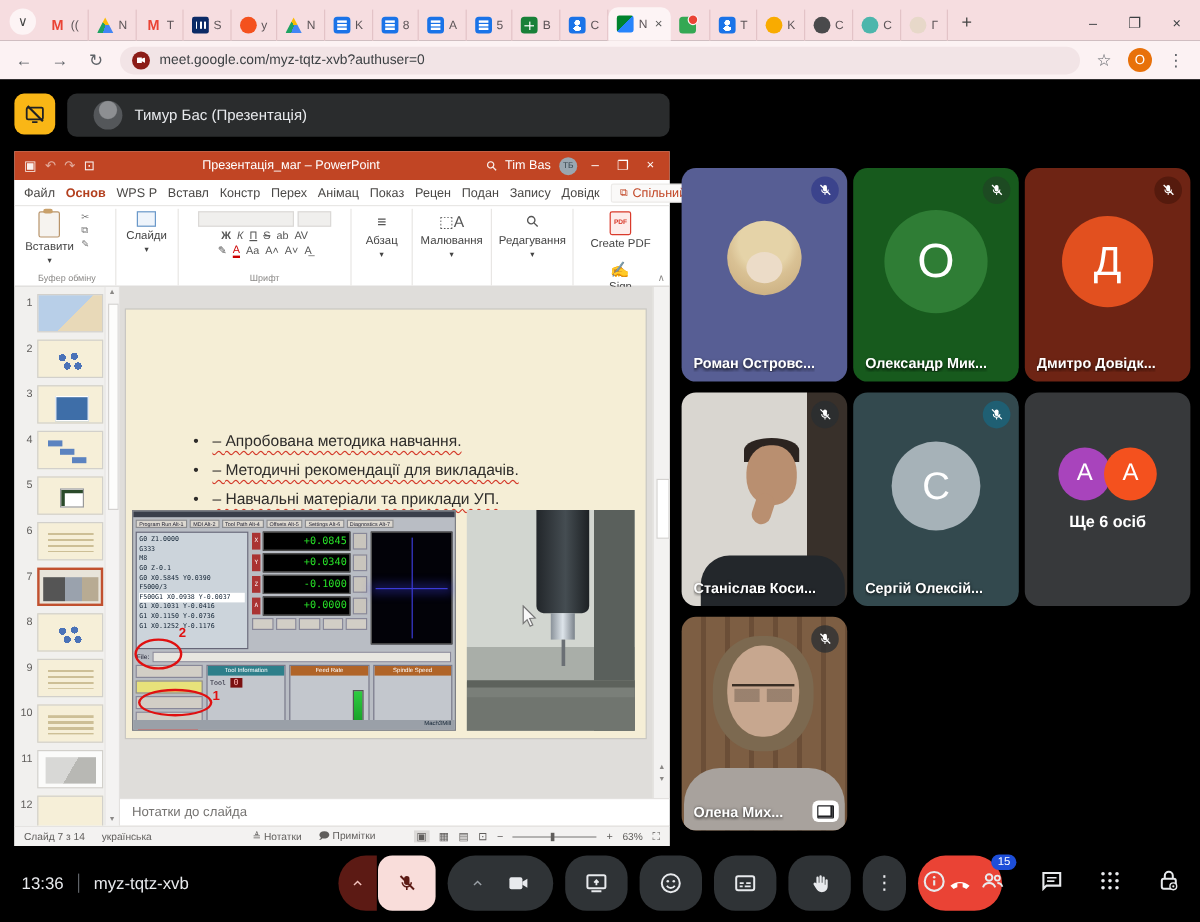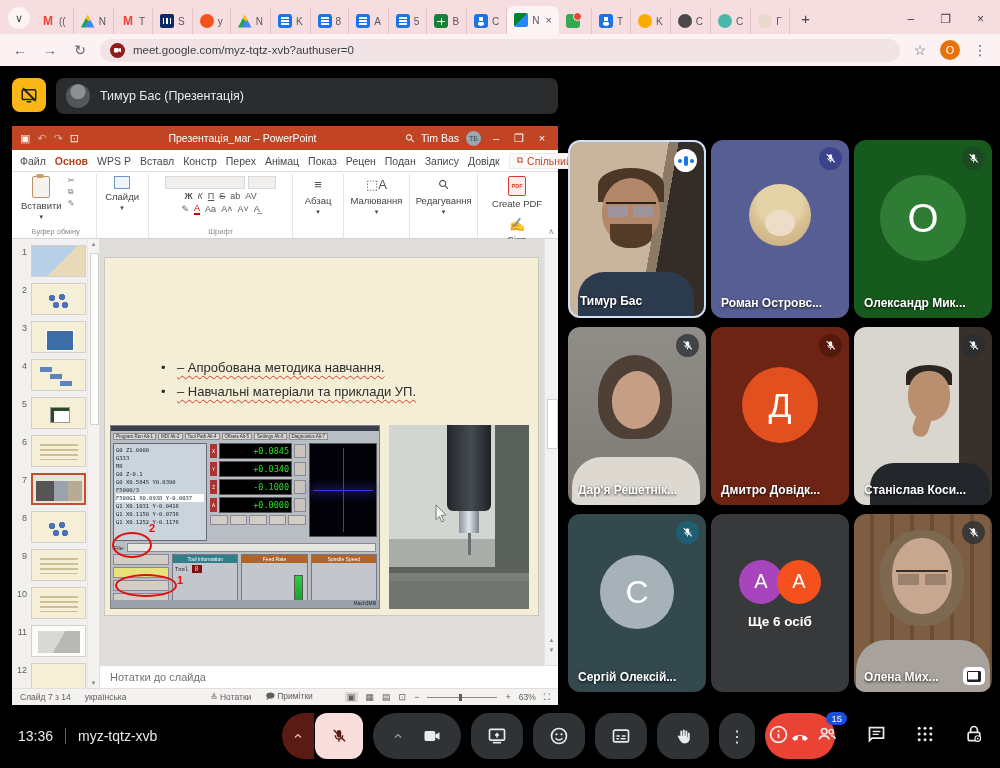--- a/index.html
+++ b/index.html
@@ -45,21 +45,21 @@
   .navic{font-size:14px;color:#5f6368;width:20px;text-align:center;}
   .urlpill{flex:1;height:23px;border-radius:12px;background:#f2e4e6;display:flex;align-items:center;padding:0 10px;gap:8px;min-width:0;}
   .meet-fav{width:15px;height:15px;border-radius:50%;background:#8c1d18;display:flex;align-items:center;justify-content:center;flex:none;}
   .meet-fav::after{content:"";width:7px;height:5px;background:#fff;border-radius:1px;clip-path:polygon(0 0,60% 0,60% 30%,100% 0,100% 100%,60% 70%,60% 100%,0 100%);}
   .urltext{font-size:11.5px;color:#3c4043;white-space:nowrap;overflow:hidden;}
   .profile-avatar{width:20px;height:20px;border-radius:50%;background:#e8710a;color:#fff;font-size:11px;display:flex;align-items:center;justify-content:center;flex:none;}
 
   
   #meetheader{position:absolute;left:12px;top:78px;width:546px;height:36px;display:flex;gap:10px;}
   .stop-present-btn{width:34px;height:34px;border-radius:8px;background:#f9b616;display:flex;align-items:center;justify-content:center;flex:none;}
-  .presenter-pill{flex:1;background:#2a2c2d;border-radius:8px;display:flex;align-items:center;gap:10px;padding:0 10px;}
+  .presenter-pill{flex:1;background:#2a2c2d;border-radius:8px;display:flex;align-items:center;gap:10px;padding:0 22px;}
   .presenter-avatar{width:24px;height:24px;border-radius:50%;background:radial-gradient(circle at 50% 32%,#8d8f92 0 7px,#54575a 8px);flex:none;}
   .presenter-name{color:#e8eaed;font-size:12.5px;}
 
   
   #pptwin{position:absolute;left:12px;top:126px;width:546px;height:579px;background:#fff;display:flex;flex-direction:column;}
   .ppt-titlebar{height:24px;background:#c14524;display:flex;align-items:center;color:#fff;font-size:10.5px;padding:0 8px;gap:7px;flex:none;}
   .qico{font-size:11px;opacity:.92;}
   .qico.dim{opacity:.55;}
   .ppt-title{flex:1;text-align:center;white-space:nowrap;overflow:hidden;font-size:10.5px;}
   .ppt-acct-avatar{width:15px;height:15px;border-radius:50%;background:#9aa7b0;color:#37474f;font-size:7px;display:flex;align-items:center;justify-content:center;}
@@ -543,20 +543,21 @@
           <span class="sthumb"></span>
           <span class="sarrow" style="bottom:2px">▼</span>
         </div>
       </div>
 
       <div class="editor-col">
         <div class="editor">
           <div class="slide">
             <div class="bullets">
               <div class="bullet"><span>– Апробована методика навчання.</span></div>
+              <div class="bullet"><span>– Методичні рекомендації для викладачів.</span></div>
               <div class="bullet"><span>– Навчальні матеріали та приклади УП.</span></div>
             </div>
 
             <div class="mach3">
               <div class="m-menu"></div>
               <div class="m-tabs">
                 <span class="m-tab">Program Run Alt-1</span>
                 <span class="m-tab">MDI Alt-2</span>
                 <span class="m-tab">Tool Path Alt-4</span>
                 <span class="m-tab">Offsets Alt-5</span>
@@ -686,33 +687,20 @@
             <span class="zoomknob"></span>
           </span>
         <span class="viewic">+</span>
         <span>63%</span>
         <span class="viewic">⛶</span>
       </span>
     </div>
   </div>
 
   <div id="grid">
-    <div class="tile t0">
-      <div class="hair"></div>
-        <div class="head"></div>
-        <div class="glasses"></div>
-        <div class="beard"></div>
-        <div class="body"></div>
-      <div class="audio-badge">
-          <i></i>
-          <i></i>
-          <i></i>
-        </div>
-      <span class="tile-name">Тимур Бас</span>
-    </div>
     <div class="tile t1">
       <div class="avatar"></div>
       <div class="mic-badge" style="background:#3b438c">
           <svg width="13" height="13" viewBox="0 0 24 24">
             <path d="M12 14a3 3 0 0 0 3-3V7a3 3 0 0 0-6 0v4a3 3 0 0 0 3 3z" fill="#fff"></path>
             <path d="M17 11a5 5 0 0 1-10 0" stroke="#fff" stroke-width="1.6" fill="none"></path>
             <path d="M12 16v3.5" stroke="#fff" stroke-width="1.6"></path>
             <path d="M5 4l15 15" stroke="#fff" stroke-width="2"></path>
           </svg>
         </div>
@@ -722,34 +710,20 @@
       <div class="init-circle">О</div>
       <div class="mic-badge" style="background:#1d4a22">
           <svg width="13" height="13" viewBox="0 0 24 24">
             <path d="M12 14a3 3 0 0 0 3-3V7a3 3 0 0 0-6 0v4a3 3 0 0 0 3 3z" fill="#fff"></path>
             <path d="M17 11a5 5 0 0 1-10 0" stroke="#fff" stroke-width="1.6" fill="none"></path>
             <path d="M12 16v3.5" stroke="#fff" stroke-width="1.6"></path>
             <path d="M5 4l15 15" stroke="#fff" stroke-width="2"></path>
           </svg>
         </div>
       <span class="tile-name">Олександр Мик...</span>
-    </div>
-    <div class="tile t3">
-      <div class="hair"></div>
-        <div class="head"></div>
-        <div class="body"></div>
-      <div class="mic-badge">
-          <svg width="13" height="13" viewBox="0 0 24 24">
-            <path d="M12 14a3 3 0 0 0 3-3V7a3 3 0 0 0-6 0v4a3 3 0 0 0 3 3z" fill="#fff"></path>
-            <path d="M17 11a5 5 0 0 1-10 0" stroke="#fff" stroke-width="1.6" fill="none"></path>
-            <path d="M12 16v3.5" stroke="#fff" stroke-width="1.6"></path>
-            <path d="M5 4l15 15" stroke="#fff" stroke-width="2"></path>
-          </svg>
-        </div>
-      <span class="tile-name">Дар'я Решетнік...</span>
     </div>
     <div class="tile t4">
       <div class="init-circle">Д</div>
       <div class="mic-badge" style="background:#551a0d">
           <svg width="13" height="13" viewBox="0 0 24 24">
             <path d="M12 14a3 3 0 0 0 3-3V7a3 3 0 0 0-6 0v4a3 3 0 0 0 3 3z" fill="#fff"></path>
             <path d="M17 11a5 5 0 0 1-10 0" stroke="#fff" stroke-width="1.6" fill="none"></path>
             <path d="M12 16v3.5" stroke="#fff" stroke-width="1.6"></path>
             <path d="M5 4l15 15" stroke="#fff" stroke-width="2"></path>
           </svg>

